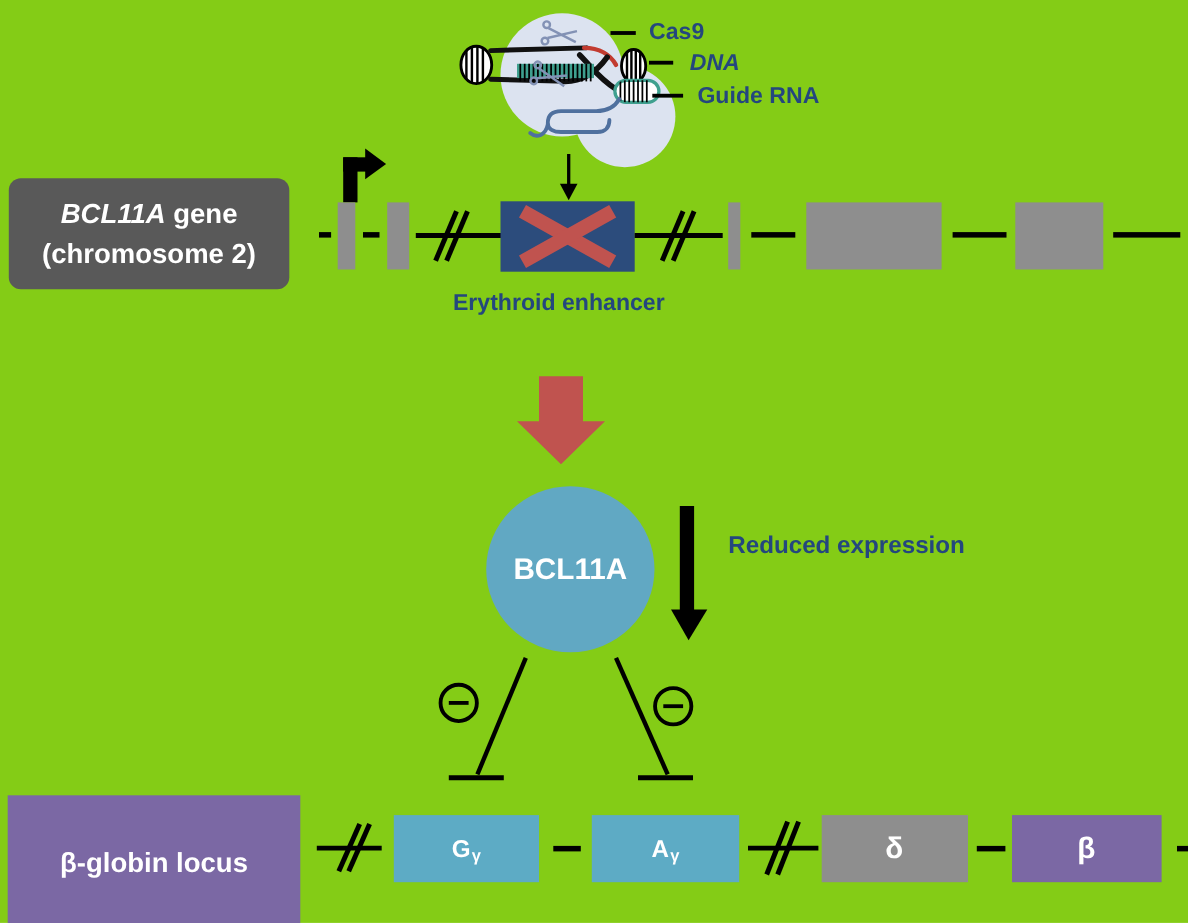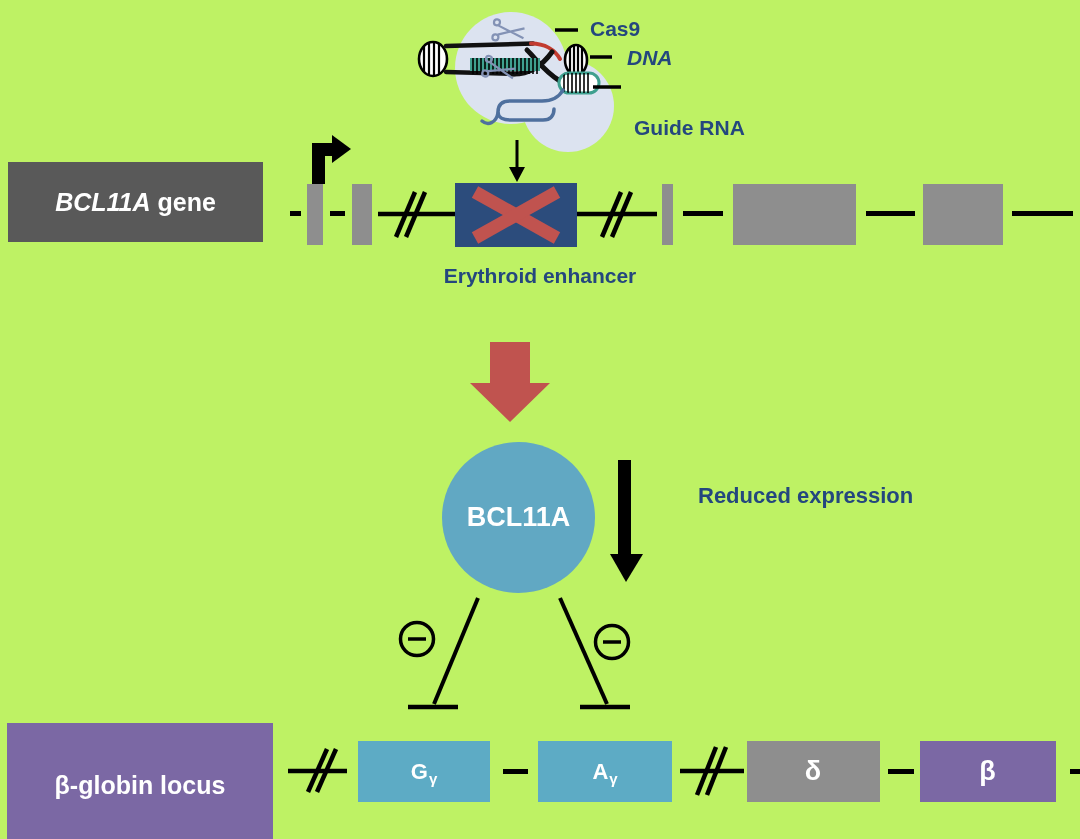--- a/index.html
+++ b/index.html
@@ -1,17 +1,17 @@
 <!DOCTYPE html>
 <html style="--accent-red: #c0534f; --navy: #2c4c7c; --teal-circle: #61a8c3; --teal-box: #5dabc5; --purple: #7b68a4; --exon-gray: #8e8e8e; --label-gray: #595959; --text-blue: #24477e; --rna-teal: #3fa08f; --scaffold-blue: #4f709e; --blob-fill: #dce3f0;"><head>
 <meta charset="utf-8">
 <style>
   html,body{margin:0;padding:0;background:#fff;}
   .canvas{
-    position:relative;width:1080px;height:839px;background:#bef264;
+    position:relative;width:1080px;height:839px;background:#84cc16;
     font-family:"Liberation Sans",sans-serif;overflow:hidden;
   }
   .abs{position:absolute;}
   .dash{position:absolute;height:5px;background:#000;}
   .blue-text{color:var(--text-blue,#24477e);font-weight:700;font-size:21px;}
   
   .track-label{
     position:absolute;color:#fff;font-weight:700;font-size:25px;line-height:36px;
     display:flex;flex-direction:column;justify-content:center;align-items:center;text-align:center;
   }
@@ -148,31 +148,32 @@
 
     <g stroke="#000" stroke-width="3.5">
       <line x1="162" y1="30" x2="185" y2="30"></line>
       <line x1="197" y1="57" x2="219" y2="57"></line>
       <line x1="200" y1="87" x2="228" y2="87"></line>
     </g>
   </svg>
 
   <div class="abs blue-text" style="left:590px;top:17px;">Cas9</div>
   <div class="abs blue-text" style="left:627px;top:46px;font-style:italic;">DNA</div>
-  <div class="abs blue-text" style="left:634px;top:76px;margin-top:40px;">Guide RNA</div>
+  <div class="abs blue-text" style="left:634px;top:76px;">Guide RNA</div>
 
   <svg style="left:504px;top:137px;" width="26" height="48" viewBox="0 0 26 48">
     <line x1="13" y1="3" x2="13" y2="31" stroke="#000" stroke-width="3"></line>
     <polygon points="5,30 21,30 13,45" fill="#000"></polygon>
   </svg>
 
-  <div class="track-label gray" style="left:8px;top:162px;width:255px;height:80px;">
+  <div class="track-label gray" style="left:8px;top:162px;width:255px;height:101px;border-radius:11px;">
     <div>
       <span class="ital">BCL11A</span><span> gene</span>
     </div>
+    <div>(chromosome 2)</div>
   </div>
 
   <svg style="left:306px;top:132px;" width="50" height="56" viewBox="0 0 50 56">
     <rect x="6" y="11" width="13" height="41" fill="#000"></rect>
     <rect x="6" y="11" width="21" height="13" fill="#000"></rect>
     <polygon points="26,3 26,31 45,17" fill="#000"></polygon>
   </svg>
 
   <div class="dash" style="left:290px;top:211px;width:11px;"></div>
   <div class="exon" style="left:307px;top:184px;width:16px;height:61px;"></div>
@@ -198,36 +199,36 @@
     <line x1="35" y1="51" x2="54" y2="6" stroke="#000" stroke-width="4.5"></line>
   </svg>
 
   <div class="exon" style="left:662px;top:184px;width:11px;height:61px;"></div>
   <div class="dash" style="left:683px;top:211px;width:40px;"></div>
   <div class="exon" style="left:733px;top:184px;width:123px;height:61px;"></div>
   <div class="dash" style="left:866px;top:211px;width:49px;"></div>
   <div class="exon" style="left:923px;top:184px;width:80px;height:61px;"></div>
   <div class="dash" style="left:1012px;top:211px;width:61px;"></div>
 
-  <div class="caption blue-text" style="left:420px;top:264px;width:240px;">Erythroid enhancer</div>
+  <div class="caption blue-text" style="left:388px;top:264px;width:240px;">Erythroid enhancer</div>
 
   <svg style="left:468px;top:336px;" width="84" height="88" viewBox="0 0 84 88">
     <path d="M22,6 H62 V47 H82 L42,86 L2,47 H22 Z" fill="#c0534f"></path>
   </svg>
 
   <div class="protein-circle" style="left:442px;top:442px;width:153px;height:151px;">
     <span>BCL11A</span>
   </div>
 
   <svg style="left:606px;top:458px;" width="40" height="126" viewBox="0 0 40 126">
     <rect x="12" y="2" width="13" height="98" fill="#000"></rect>
     <polygon points="4,96 37,96 20,124" fill="#000"></polygon>
   </svg>
 
-  <div class="note" style="left:698px;top:480px;">
+  <div class="note" style="left:662px;top:480px;">
     <div>Reduced expression</div>
   </div>
 
   <svg style="left:390px;top:592px;" width="250" height="125" viewBox="0 0 250 125">
     <g stroke="#000" stroke-width="3.5" fill="none">
       <circle cx="27" cy="47" r="16.5"></circle>
       <line x1="18" y1="47" x2="36" y2="47"></line>
     </g>
     <g stroke="#000" fill="none">
       <line x1="88" y1="6" x2="44" y2="112" stroke-width="4"></line>

